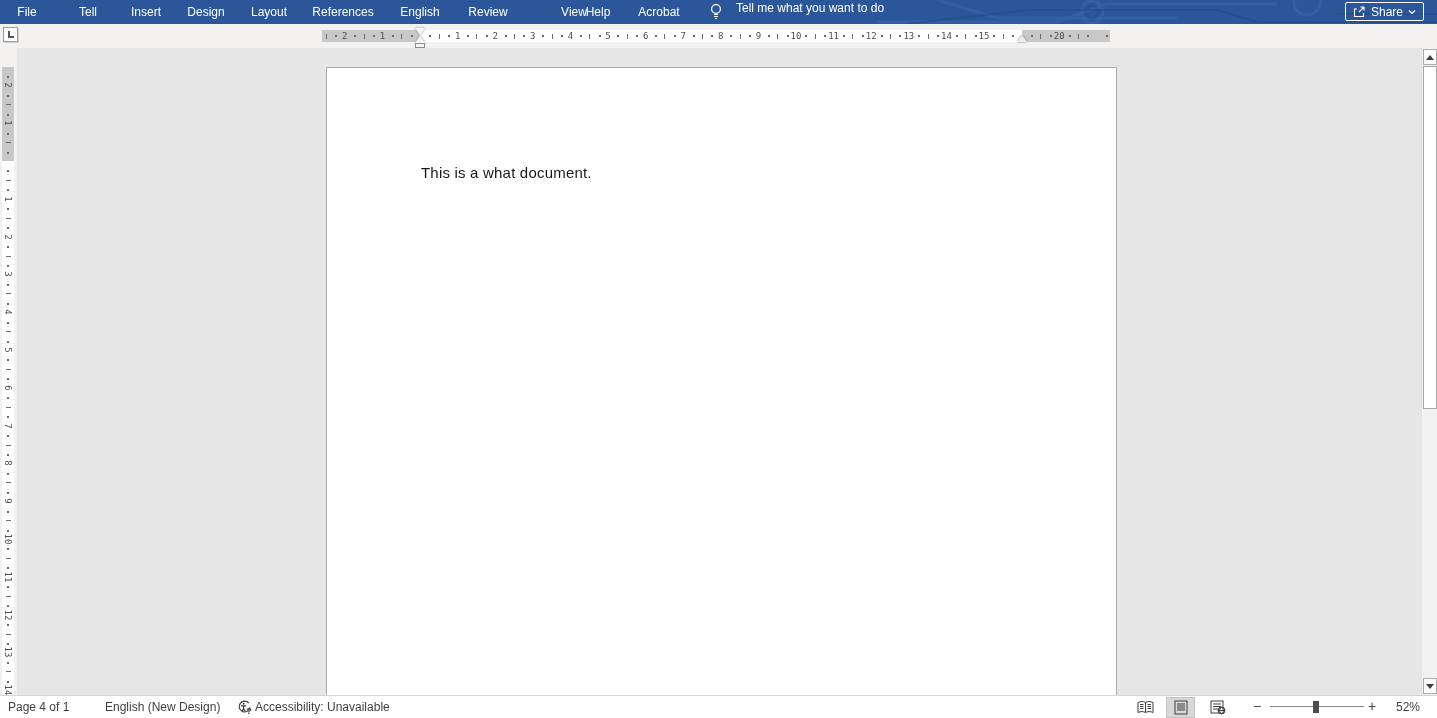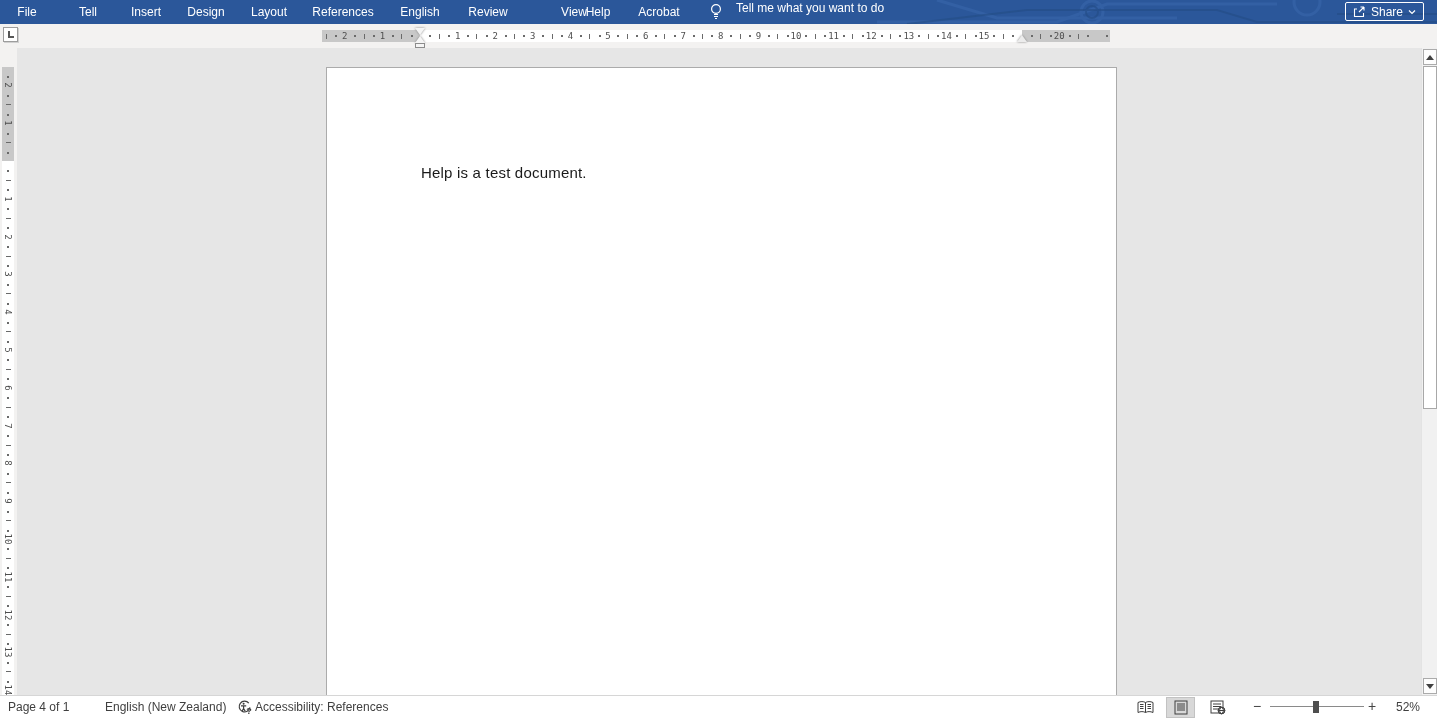--- a/index.html
+++ b/index.html
@@ -288,47 +288,47 @@
       <div class="ruler-num vnum" style="left: 6px; top: 585.4px; position: absolute;">13</div>
       <div class="tick-dot" style="left: 5px; top: 594.85px;"></div>
       <div class="tick-line-h" style="left: 3.5px; top: 604.3px;"></div>
       <div class="tick-dot" style="left: 5px; top: 613.75px;"></div>
       <div class="ruler-num vnum" style="left: 6px; top: 623.2px; position: absolute;">14</div>
     </div>
 </div>
 
 <div class="canvas">
   <div class="page">
-    <div class="doc-text">Help is a test document.</div>
+    <div class="doc-text">This is a what document.</div>
   </div>
 </div>
 
 <div class="scrollbar">
   <div class="sb-btn sb-up">
       <div class="sb-tri-up"></div>
     </div>
   <div class="sb-thumb"></div>
   <div class="sb-btn sb-down">
       <div class="sb-tri-down"></div>
     </div>
 </div>
 
 <div class="statusbar">
   <span class="sb-item" style="left:8px;">Page 4 of 1</span>
-  <span class="sb-item" style="left:105px;">English (New Zealand)</span>
+  <span class="sb-item" style="left:105px;">English (New Design)</span>
   <span class="sb-item acc-item" style="left:237px;">
     <svg width="15" height="15" viewBox="0 0 15 15">
       <g fill="none" stroke="#3f3f3f" stroke-width="1.2">
         <path d="M11.8 3.2 A5.4 5.4 0 1 0 12.9 7.4"></path>
         <circle cx="6.6" cy="3.8" r="1" fill="#3f3f3f" stroke="none"></circle>
         <path d="M4 5.8 h5.2 M6.6 6 v2.6 M6.6 8.6 L4.9 11.4 M6.6 8.6 L8.3 11.4"></path>
       </g>
       <text x="9.2" y="13.5" font-size="9" font-weight="bold" fill="#3f3f3f" font-family="Liberation Sans, sans-serif">?</text>
     </svg>
-    <span>Accessibility: References</span>
+    <span>Accessibility: Unavailable</span>
   </span>
 
   <div class="view-btn" style="left:1131px;">
     <svg width="17" height="13" viewBox="0 0 17 13">
       <g fill="none" stroke="#3f3f3f" stroke-width="1">
         <path d="M8.5 1.5 C6.5 0.3 3.5 0.3 1 1.5 V11.5 C3.5 10.3 6.5 10.3 8.5 11.5 C10.5 10.3 13.5 10.3 16 11.5 V1.5 C13.5 0.3 10.5 0.3 8.5 1.5 Z"></path>
         <path d="M8.5 1.5 V11.5 M3 3.5 h3.5 M3 5.5 h3.5 M3 7.5 h3.5 M10.5 3.5 h3.5 M10.5 5.5 h3.5 M10.5 7.5 h3.5"></path>
       </g>
     </svg>
   </div>

